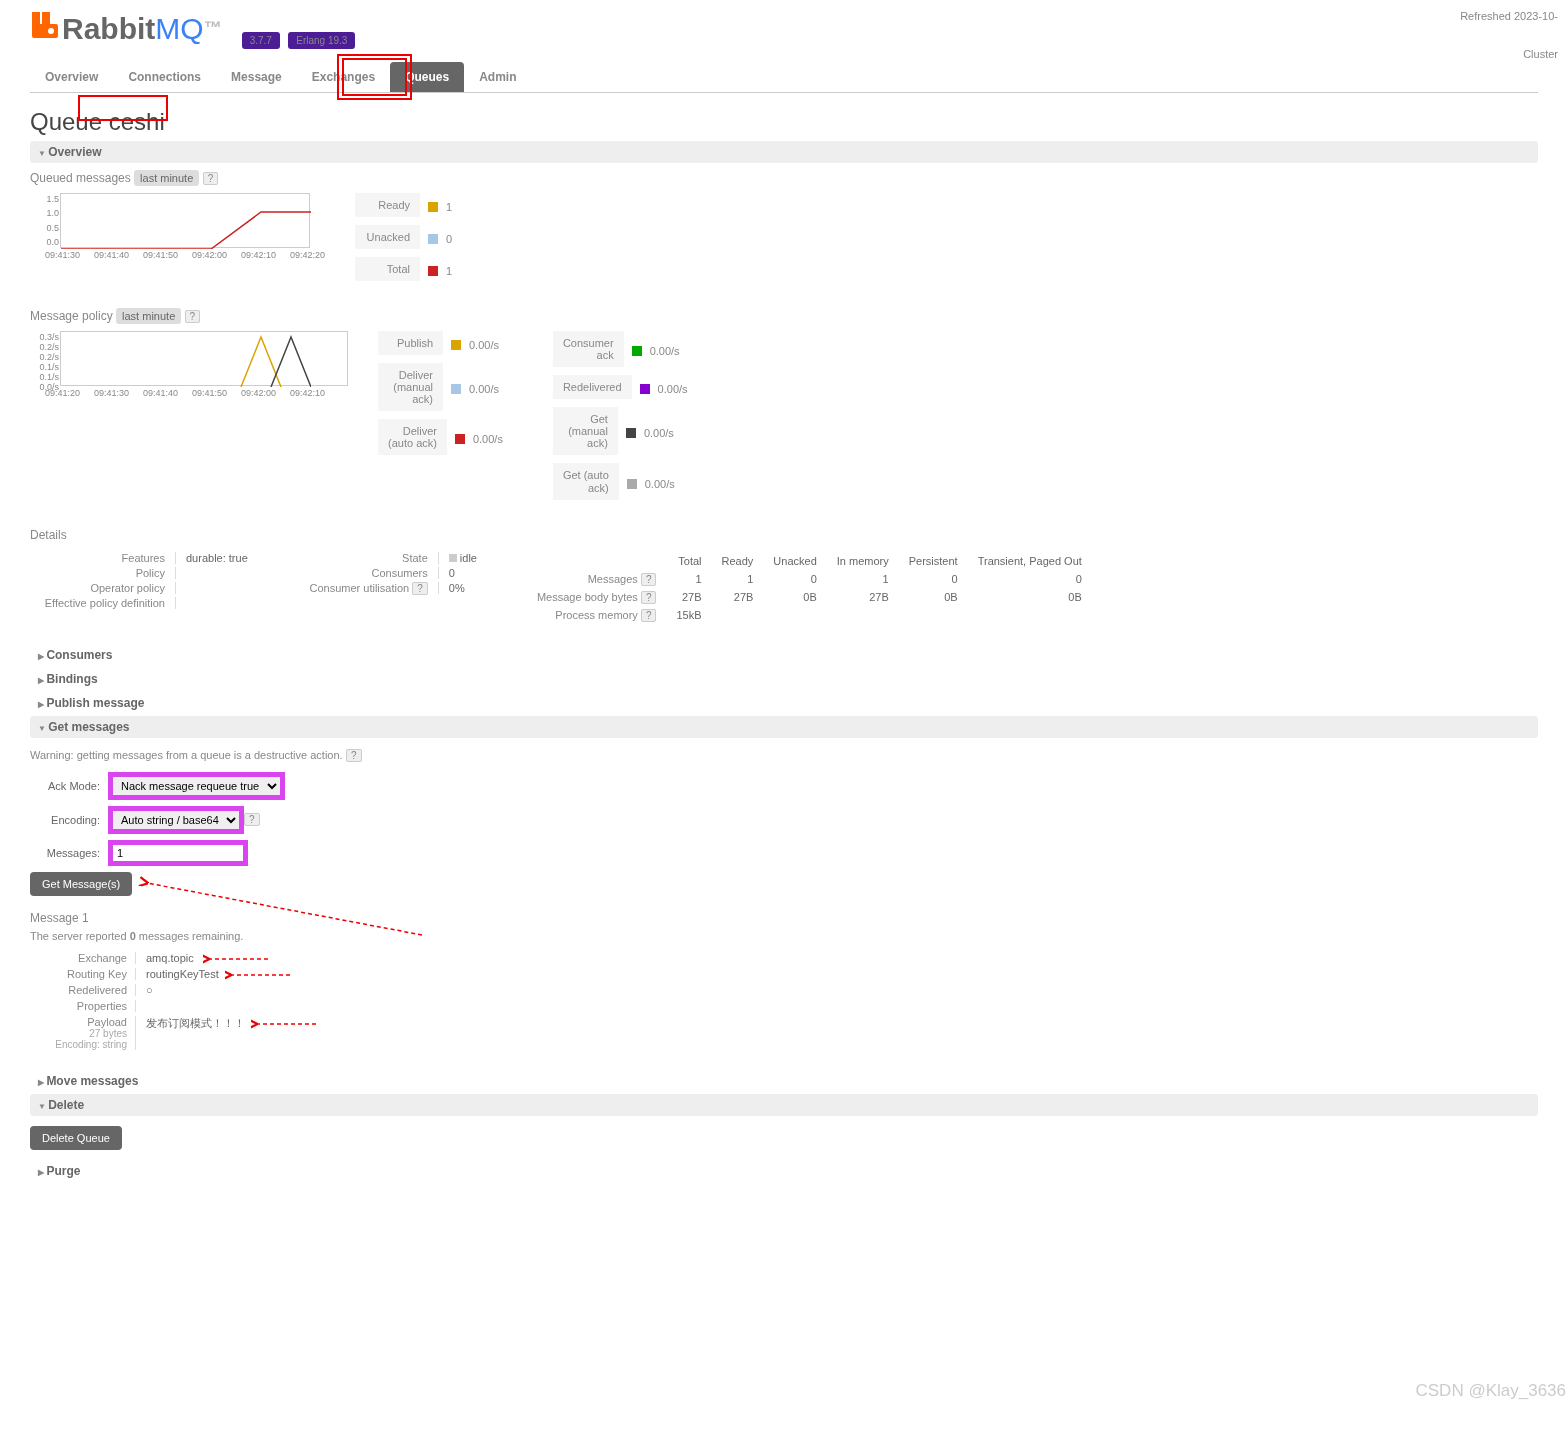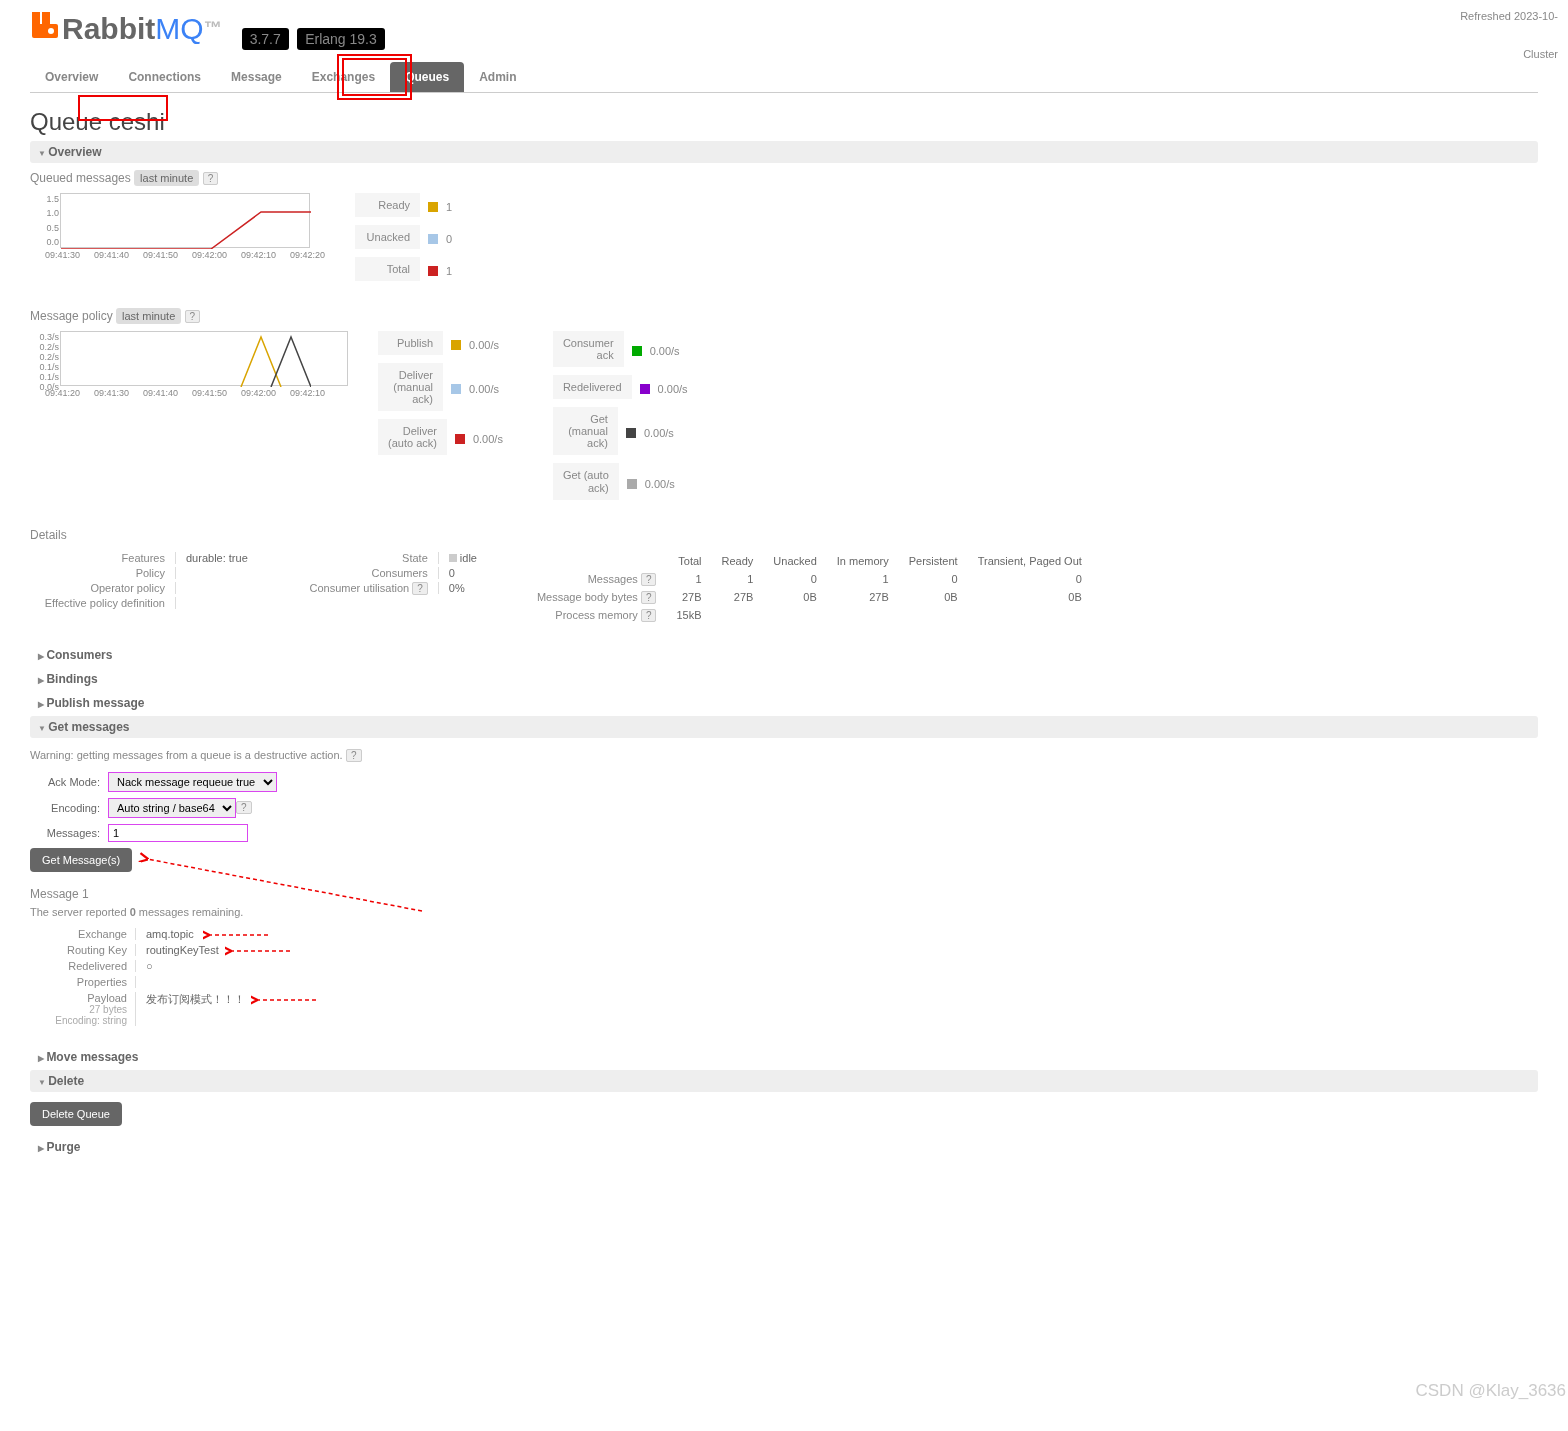--- a/index.html
+++ b/index.html
@@ -2,21 +2,21 @@
 <html><head>
 <meta charset="utf-8">
 <style>
 * { box-sizing: border-box; }
 body { margin: 0; font-family: Verdana, sans-serif; font-size: 12px; color: #444; background: #fff; padding: 0 30px; }
 .header { display: flex; align-items: flex-end; padding: 10px 0 0; }
 .logo { display: flex; align-items: center; font-size: 30px; font-weight: bold; color: #666; }
 .logo .rabbit { color: #f60; margin-right: 2px; }
 .logo .mq { color: #3b82f6; font-weight: normal; }
 .versions { margin-left: 20px; }
-.ver { background: #000000; padding: 3px 8px; border-radius: 3px; margin-right: 5px; color: #888; font-size: 14px; }
+.ver { background: #4c1d95; padding: 3px 8px; border-radius: 3px; margin-right: 5px; color: #888; font-size: 10px; }
 .refreshed { position: absolute; right: 10px; top: 10px; color: #888; font-size: 11px; }
 .cluster { position: absolute; right: 10px; top: 48px; color: #888; font-size: 11px; }
 .tabs { display: flex; border-bottom: 1px solid #ccc; margin-top: 15px; }
 .tab { padding: 8px 15px; color: #888; cursor: pointer; font-weight: bold; font-size: 12px; }
 .tab.active { background: #666; color: #fff; border-radius: 4px 4px 0 0; }
 h1 { font-size: 24px; font-weight: normal; color: #444; margin: 15px 0 5px; }
 .section-hdr { background: #eee; padding: 4px 8px; margin: 2px 0; color: #666; font-weight: bold; cursor: pointer; border-radius: 3px; }
 .section-hdr.open::before { content: '▼ '; font-size: 8px; color: #888; }
 .section-hdr.closed::before { content: '▶ '; font-size: 8px; color: #888; }
 .subtitle { color: #888; margin: 8px 0; font-size: 12px; }
@@ -36,21 +36,21 @@
 .det-col { }
 .det-row { display: flex; margin-bottom: 3px; }
 .det-lbl { text-align: right; padding-right: 10px; color: #888; font-size: 11px; min-width: 145px; }
 .det-val { color: #666; font-size: 11px; border-left: 1px solid #ddd; padding-left: 10px; }
 .stats-tbl { border-collapse: collapse; font-size: 11px; }
 .stats-tbl th { text-align: right; padding: 3px 10px; color: #666; font-weight: normal; }
 .stats-tbl td { text-align: right; padding: 3px 10px; color: #666; }
 .stats-tbl .row-lbl { text-align: right; color: #888; }
 .form-row { display: flex; align-items: center; margin-bottom: 6px; }
 .form-lbl { min-width: 70px; text-align: right; margin-right: 8px; color: #666; font-size: 11px; }
-select, input[type=text] { border: 1px solid #d946ef; padding: 2px 4px; font-size: 11px; }
+select, input[type=text] { border: 5px solid #d946ef; padding: 2px 4px; font-size: 11px; }
 .btn { background: #666; color: #fff; border: none; padding: 6px 12px; border-radius: 4px; cursor: pointer; font-size: 11px; }
 .msg-hdr { color: #888; margin: 15px 0 5px; font-size: 12px; }
 .msg-detail { display: flex; margin-bottom: 4px; }
 .msg-lbl { min-width: 105px; text-align: right; color: #888; font-size: 11px; padding-right: 8px; }
 .msg-val { color: #666; font-size: 11px; border-left: 1px solid #ddd; padding-left: 10px; }
 .msg-sub { color: #aaa; font-size: 10px; text-align: right; }
 .watermark { position: fixed; bottom: 30px; right: 2px; color: #ccc; font-size: 17px; }
 .redbox { border: 2px solid #e00; position: absolute; pointer-events: none; }
 svg line.dashed { stroke: #e00; stroke-width: 1.5; stroke-dasharray: 4 3; }
 </style>

